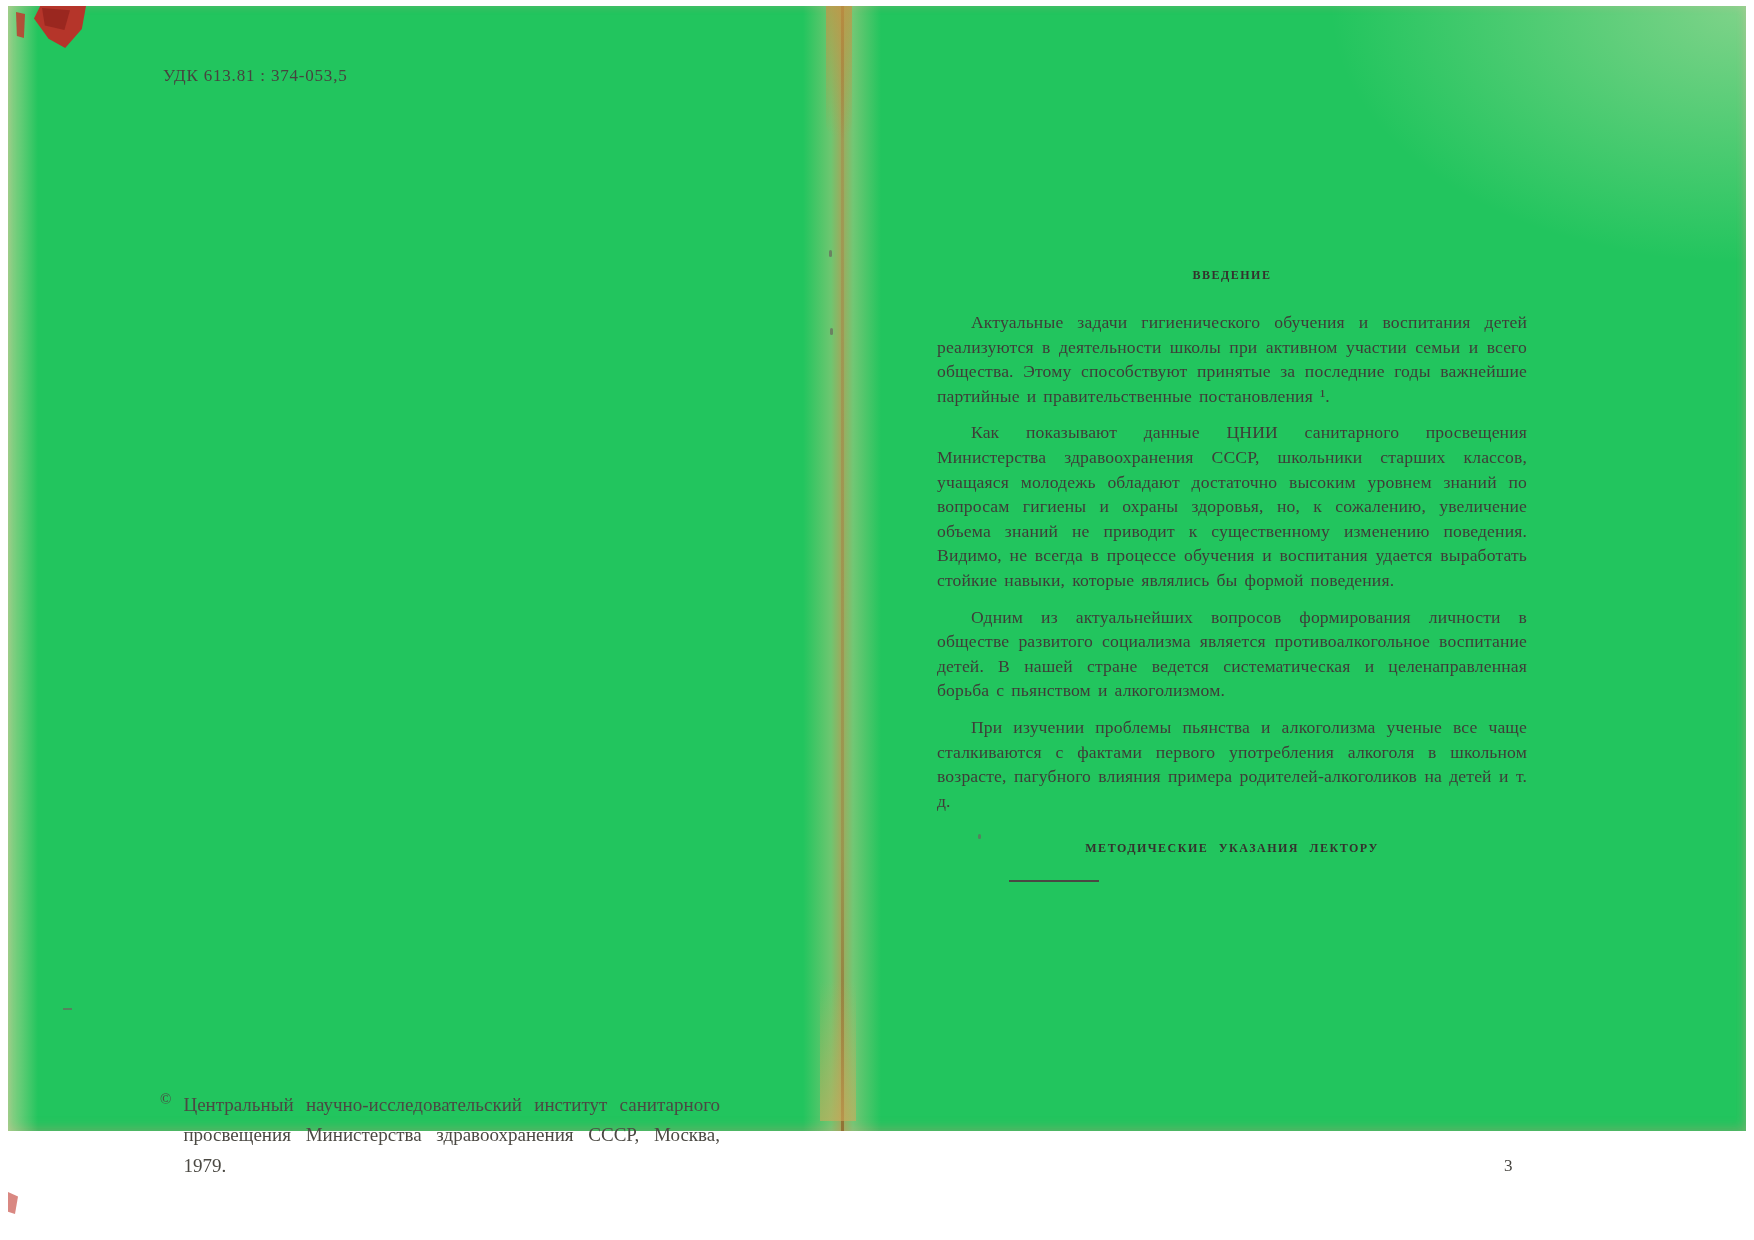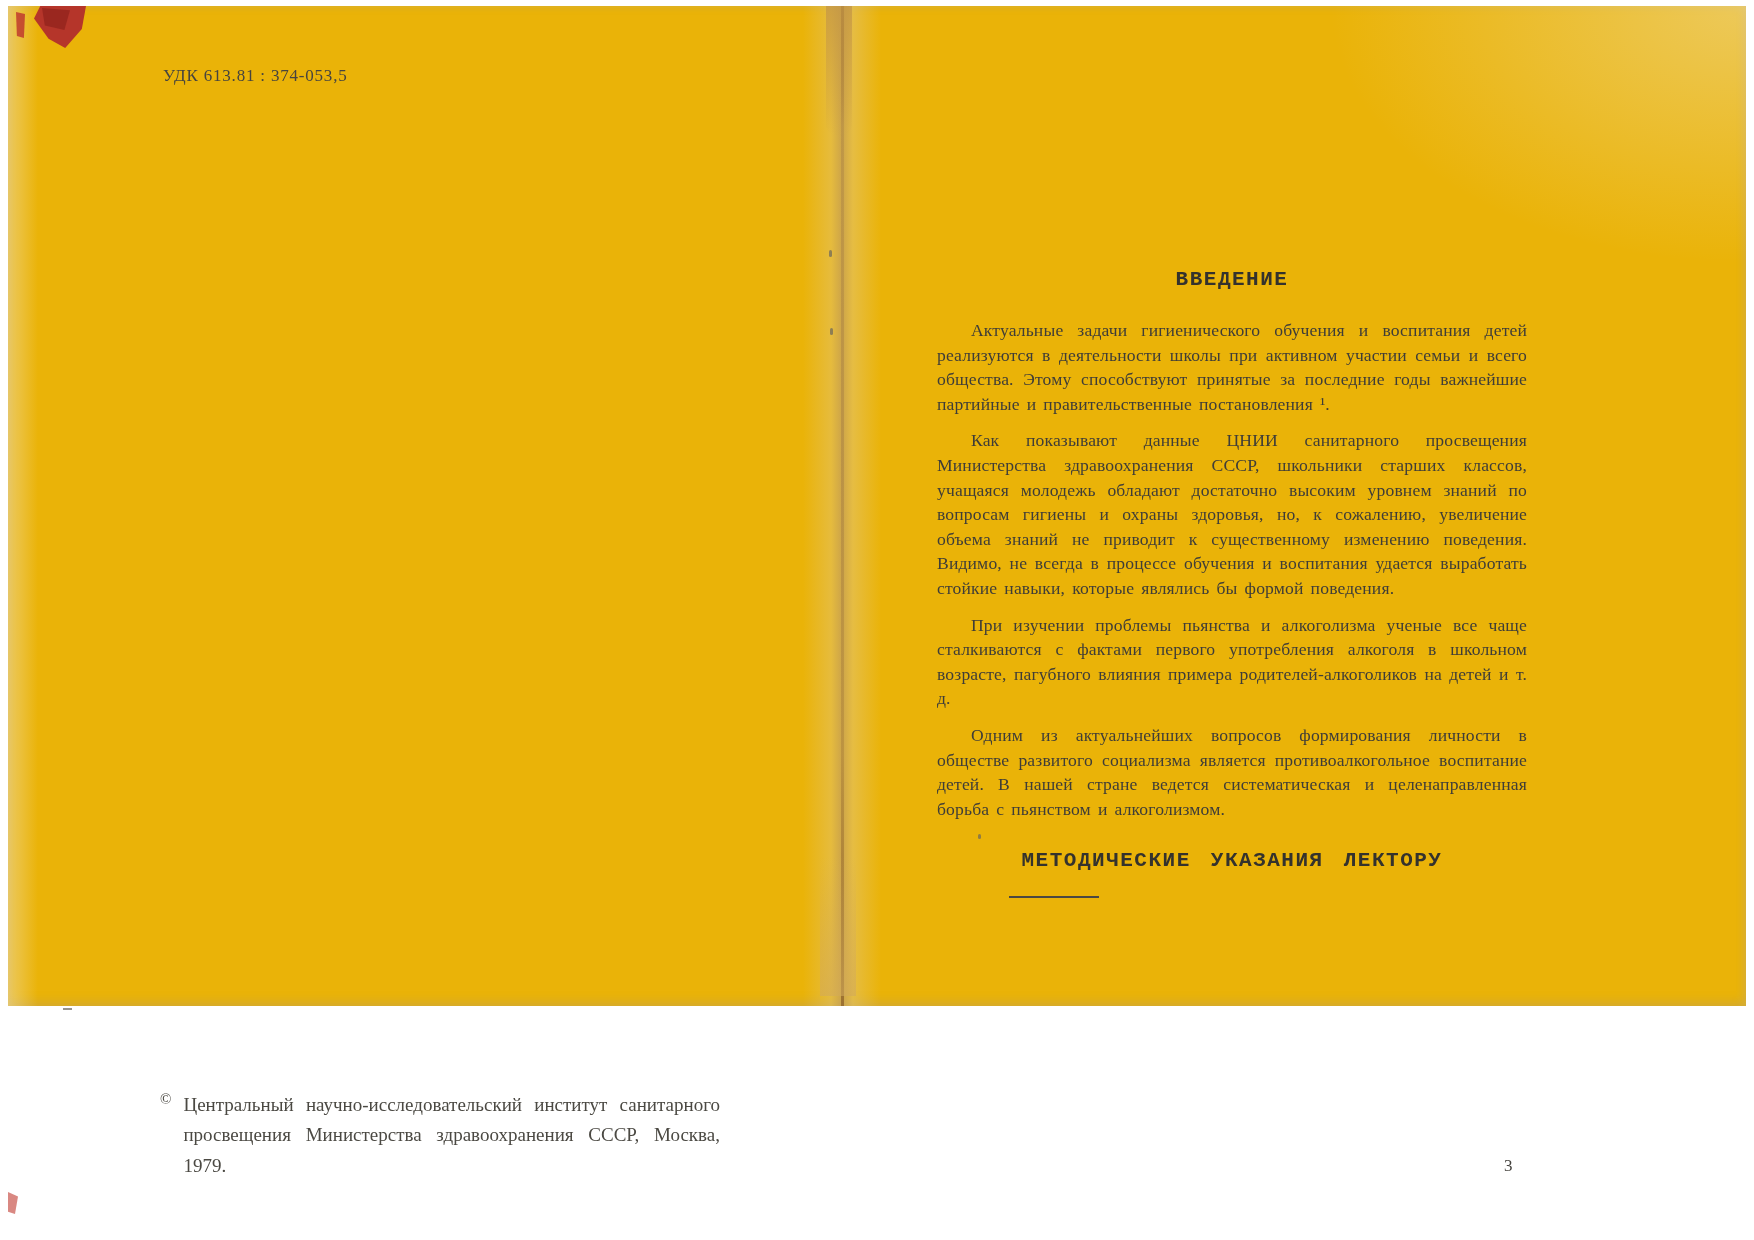--- a/index.html
+++ b/index.html
@@ -4,22 +4,22 @@
 <style>
   html,body{margin:0;padding:0;}
   body{
     width:1754px;height:1240px;
     background:#ffffff;
     position:relative;
     overflow:hidden;
     font-family:"Liberation Serif","DejaVu Serif",serif;
   }
   .paper{
-    position:absolute;left:8px;top:6px;width:1738px;height:1000px;
-    background:#eab308;
+    position:absolute;left:8px;top:6px;width:1738px;height:1125px;
+    background:#22c55e;
     box-shadow: inset 0 -5px 10px rgba(168,152,112,0.28),
                 inset 0 3px 6px rgba(190,175,140,0.12),
                 inset -4px 0 9px rgba(205,190,150,0.18);
   }
   .left-edge-tint{
     position:absolute;left:0;top:0;width:30px;height:100%;
     background:linear-gradient(90deg, rgba(238,220,170,0.55), rgba(238,220,170,0));
     pointer-events:none;
   }
   .top-right-tint{
@@ -98,22 +98,22 @@
   .copyright .c-text{
     font-size:19px;line-height:1.6;text-align:justify;word-spacing:2px;
   }
 
   
   .right-col{
     position:absolute;left:917px;top:262px;width:614px;
     color:#3f3d38;
   }
   .sec-heading{
-    font-family:Liberation Mono, monospace;
-    font-weight:bold;font-size:21px;letter-spacing:1.5px;word-spacing:6px;
+    font-family:Liberation Serif, serif;
+    font-weight:bold;font-size:12px;letter-spacing:1.5px;word-spacing:6px;
     text-align:center;color:#34322d;
     margin:0 0 27px 0;
   }
   .sec-heading.second{margin-top:28px;margin-bottom:24px;}
   .body-text p{
     margin:12px;font-size:17.6px;line-height:24.6px;
     text-align:justify;text-indent:34px;word-spacing:2.5px;letter-spacing:.15px;
   }
   .footnote-block{margin-top:10px;}
   .footnote-rule{
@@ -158,22 +158,22 @@
     </div>
   </div>
 
   <div class="right-col">
 
     <h1 class="sec-heading">ВВЕДЕНИЕ</h1>
 
     <div class="body-text">
       <p>Актуальные задачи гигиенического обучения и воспитания детей реализуются в деятельности школы при активном участии семьи и всего общества. Этому способствуют принятые за последние годы важнейшие партийные и правительственные постановления ¹.</p>
       <p>Как показывают данные ЦНИИ санитарного просвещения Министерства здравоохранения СССР, школьники старших классов, учащаяся молодежь обладают достаточно высоким уровнем знаний по вопросам гигиены и охраны здоровья, но, к сожалению, увеличение объема знаний не приводит к существенному изменению поведения. Видимо, не всегда в процессе обучения и воспитания удается выработать стойкие навыки, которые являлись бы формой поведения.</p>
+      <p>Одним из актуальнейших вопросов формирования личности в обществе развитого социализма является противоалкогольное воспитание детей. В нашей стране ведется систематическая и целенаправленная борьба с пьянством и алкоголизмом.</p>
       <p>При изучении проблемы пьянства и алкоголизма ученые все чаще сталкиваются с фактами первого употребления алкоголя в школьном возрасте, пагубного влияния примера родителей-алкоголиков на детей и т. д.</p>
-      <p>Одним из актуальнейших вопросов формирования личности в обществе развитого социализма является противоалкогольное воспитание детей. В нашей стране ведется систематическая и целенаправленная борьба с пьянством и алкоголизмом.</p>
     </div>
 
     <h2 class="sec-heading second">МЕТОДИЧЕСКИЕ УКАЗАНИЯ ЛЕКТОРУ</h2>
 
 
     <div class="footnote-block">
       <hr class="footnote-rule">
     </div>
   </div>
 

